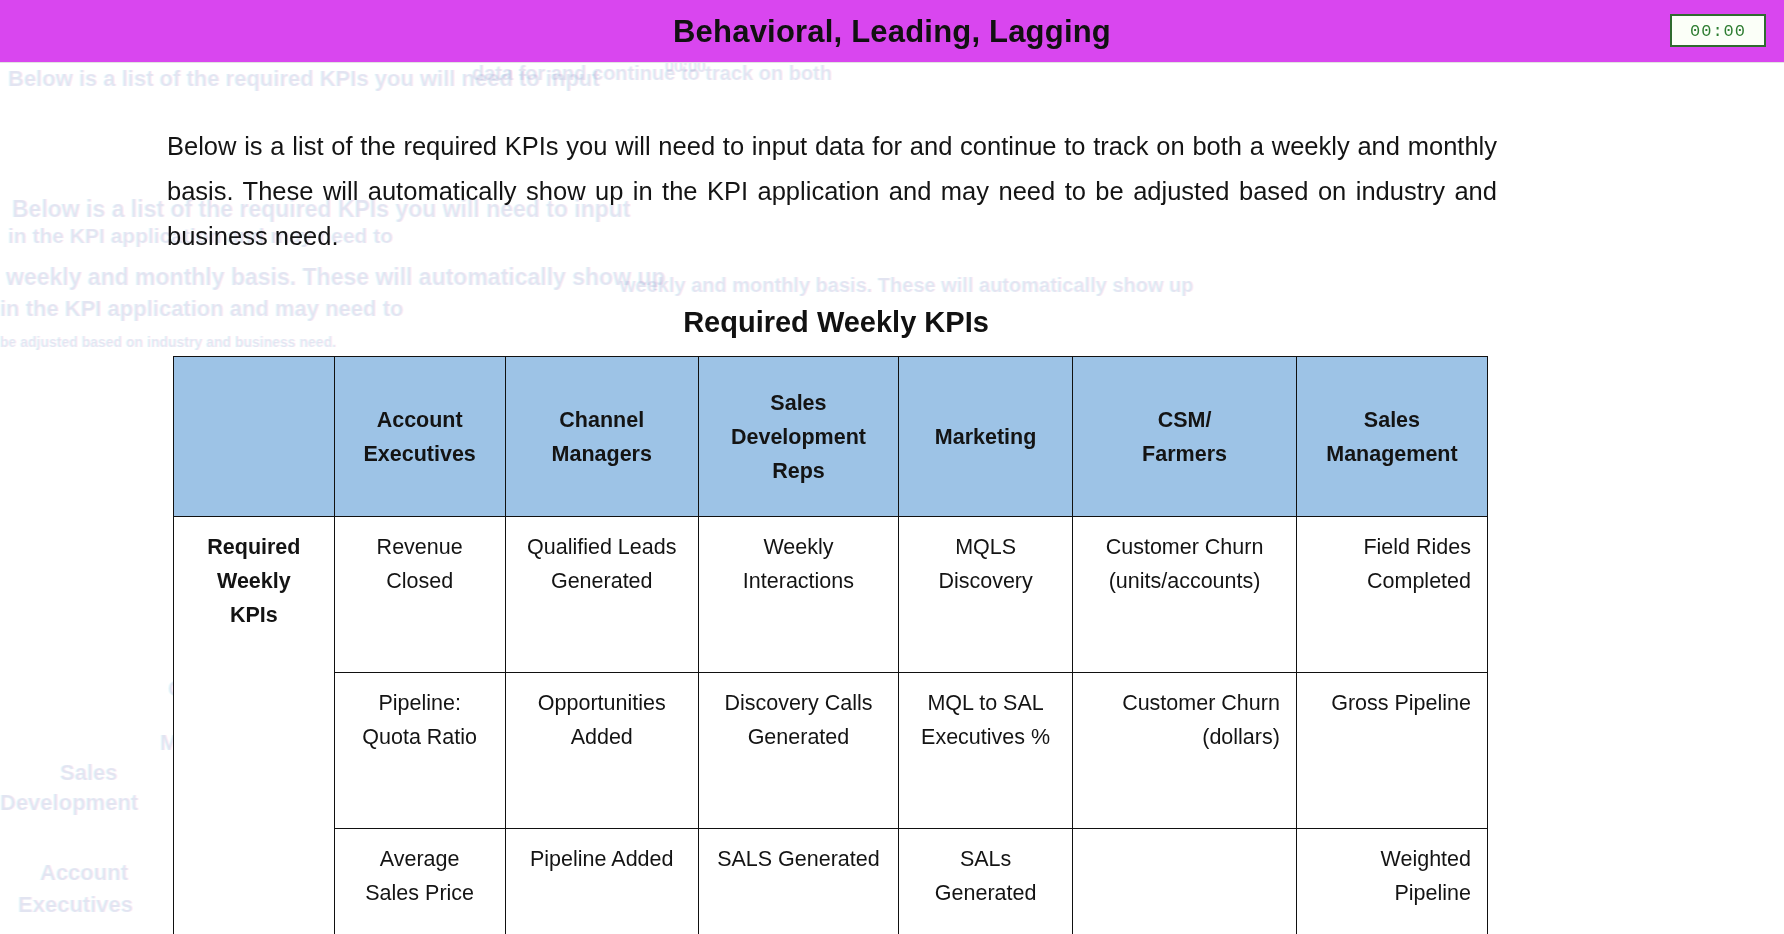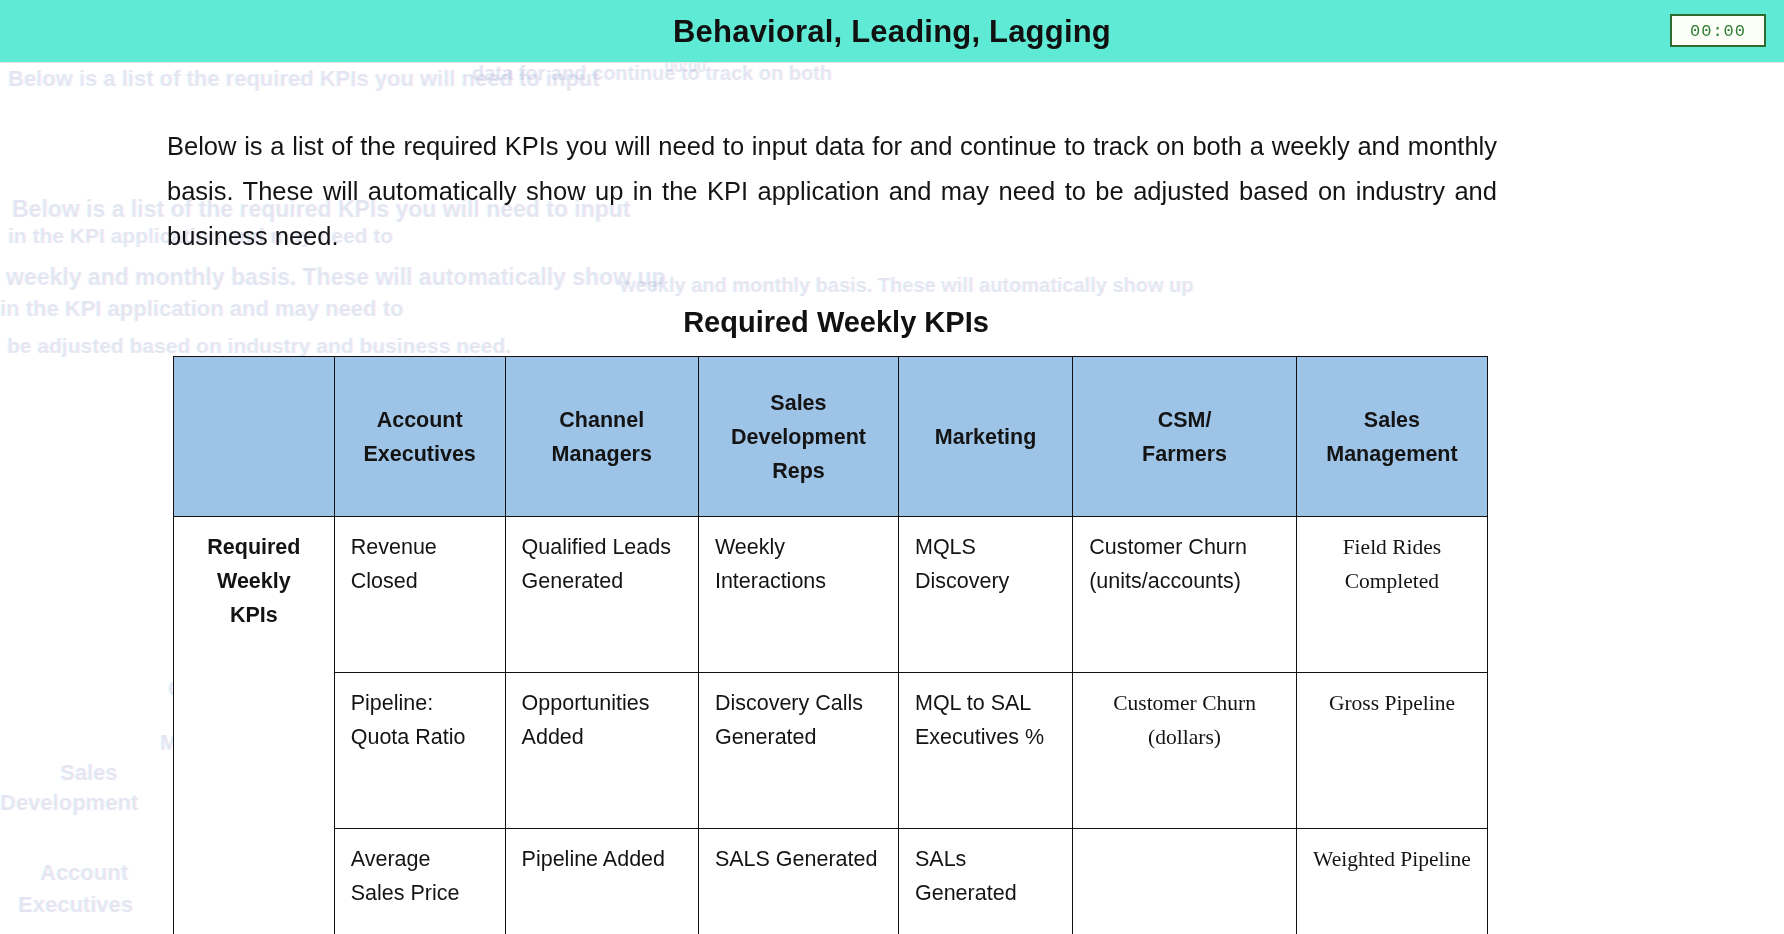--- a/index.html
+++ b/index.html
@@ -19,21 +19,21 @@
     background: #ffffff;
     overflow: hidden;
   }
 
   
   #topbar {
     position: absolute;
     top: 0; left: 0;
     width: 1784px;
     height: 63px;
-    background: #5eead4;
+    background: #d946ef;
     border-bottom: 1px solid #e2e2e2;
   }
   #doc-title {
     position: absolute;
     top: 0; left: 0;
     width: 1784px;
     height: 63px;
     line-height: 63px;
     text-align: center;
     font-size: 31px;
@@ -116,41 +116,40 @@
     background: #ffffff;
   }
   table.kpi td, table.kpi th {
     border: 1.6px solid #111111;
     vertical-align: top;
     padding: 13px 16px 10px 16px;
     font-size: 21.5px;
     line-height: 34px;
     color: #141414;
     font-weight: normal;
-    text-align: left;
+    text-align: center;
     background: #ffffff;
   }
   table.kpi thead th {
     background: #9dc3e6;
     text-align: center;
     font-weight: bold;
     height: 160px;
     vertical-align: middle;
     padding: 10px 8px;
   }
   table.kpi thead th.corner { background: #9dc3e6; }
   table.kpi tbody td.rowlabel {
     font-weight: bold;
     text-align: center;
     vertical-align: top;
     padding-top: 13px;
   }
   table.kpi tbody td.center {
-    text-align: center;
-    font-family: Liberation Serif, serif;
+    text-align: right;
   }
   table.kpi tbody tr { height: 156px; }
 
   col.c0 { width: 143px; }
   col.c1 { width: 152px; }
   col.c2 { width: 172px; }
   col.c3 { width: 178px; }
   col.c4 { width: 155px; }
   col.c5 { width: 199px; }
   col.c6 { width: 170px; }
@@ -161,21 +160,21 @@
 <div id="page">
 
   <div id="ghosts">
     <div class="ghost" style="left:8px; top:66px; font-size:22px;">Below is a list of the required KPIs you will need to input</div>
     <div class="ghost" style="left:472px; top:62px; font-size:20px;">data for and continue to track on both</div>
     <div class="ghost" style="left:665px; top:58px; font-size:16px;">00:00</div>
     <div class="ghost" style="left:12px; top:196px; font-size:23px;">Below is a list of the required KPIs you will need to input</div>
     <div class="ghost" style="left:8px; top:224px; font-size:21px;">in the KPI application and may need to</div>
     <div class="ghost" style="left:6px; top:264px; font-size:23px;">weekly and monthly basis. These will automatically show up</div>
     <div class="ghost" style="left:0px; top:296px; font-size:22px;">in the KPI application and may need to</div>
-    <div class="ghost" style="left:7px; top:334px; font-size:21px;">be adjusted based on industry and business need.</div>
+    <div class="ghost" style="left:0; top:334px; font-size:14px;">be adjusted based on industry and business need.</div>
     <div class="ghost" style="left:620px; top:274px; font-size:20px;">weekly and monthly basis. These will automatically show up</div>
     <div class="ghost" style="left:168px; top:676px; font-size:22px;">Channel</div>
     <div class="ghost" style="left:460px; top:672px; font-size:22px;">Sales</div>
     <div class="ghost" style="left:666px; top:672px; font-size:22px;">Marketing</div>
     <div class="ghost" style="left:160px; top:730px; font-size:22px;">Managers</div>
     <div class="ghost" style="left:452px; top:726px; font-size:22px;">Development</div>
     <div class="ghost" style="left:60px; top:760px; font-size:22px;">Sales</div>
     <div class="ghost" style="left:0px; top:790px; font-size:22px;">Development</div>
     <div class="ghost" style="left:40px; top:860px; font-size:22px;">Account</div>
     <div class="ghost" style="left:18px; top:892px; font-size:22px;">Executives</div>

